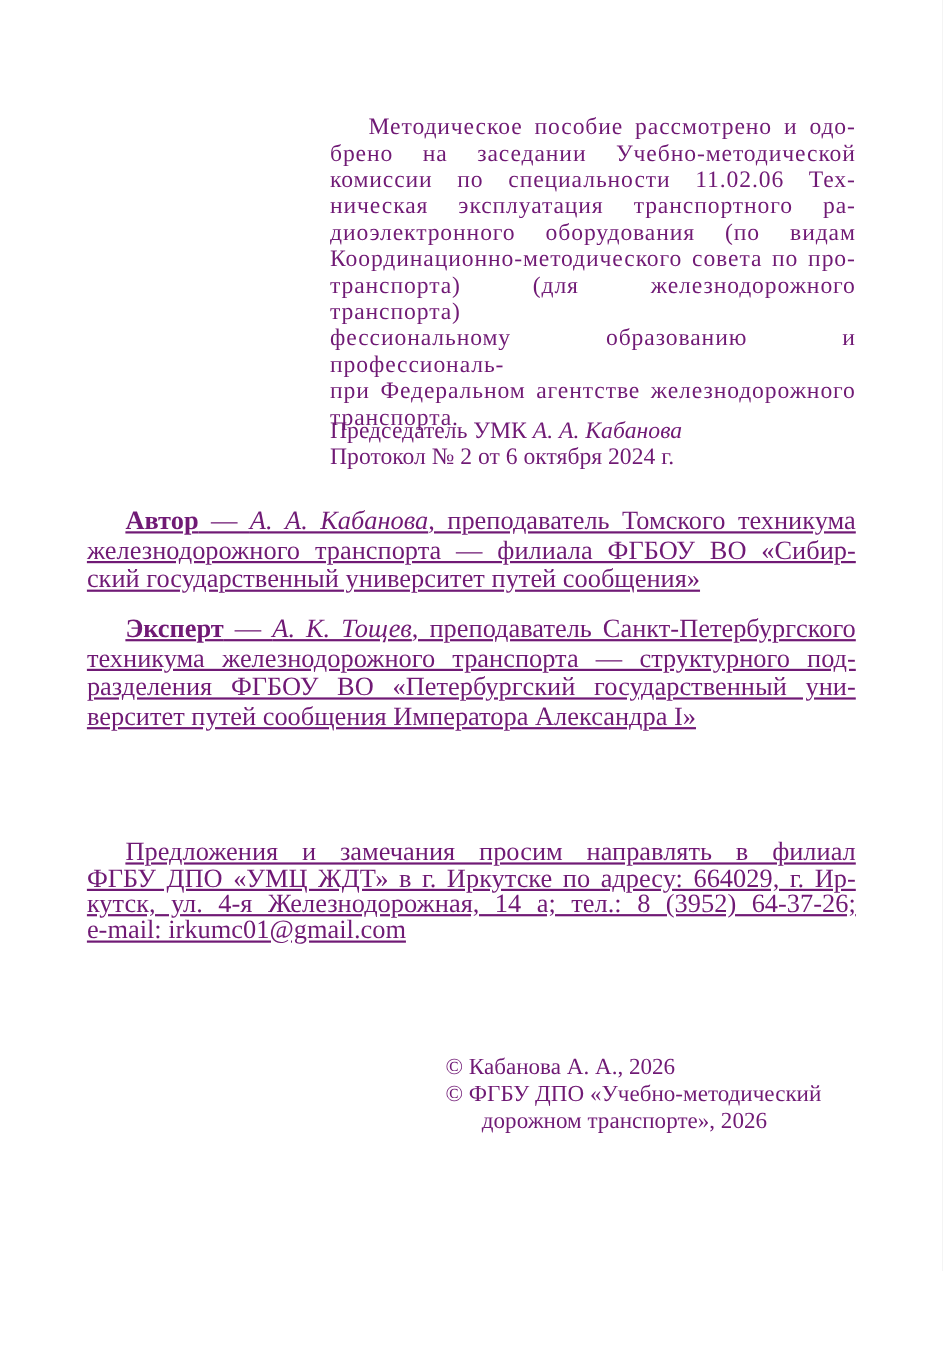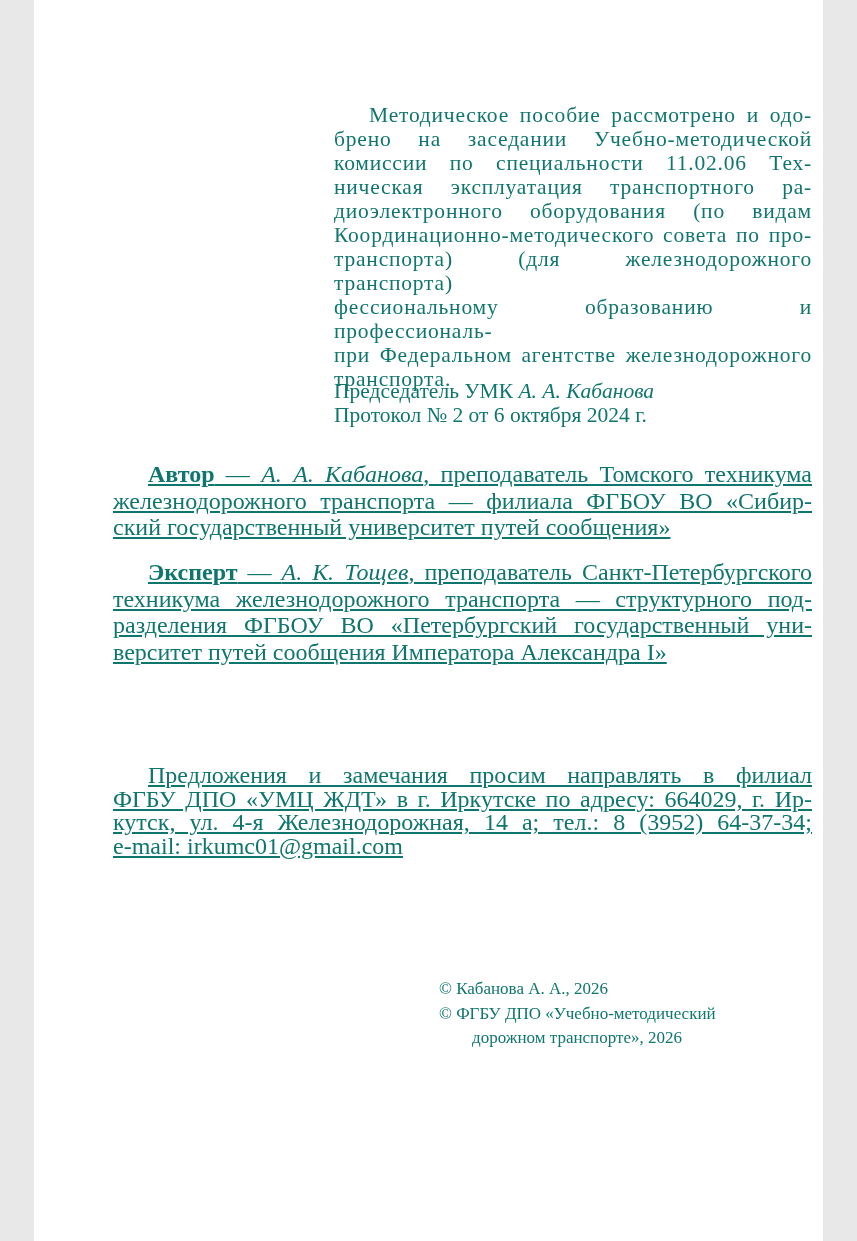--- a/index.html
+++ b/index.html
@@ -2,25 +2,25 @@
 <html lang="ru"><head>
 <meta charset="utf-8">
 <style>
   html, body {
     margin: 0;
     padding: 0;
     background: #e8e8e8;
   }
   .page {
     position: relative;
-    width: 789px;
+    width: 857px;
     height: 1241px;
     margin: 0 auto;
     background: #ffffff;
-    color: #0f766e;
+    color: #701a75;
     font-family: "Liberation Serif", "DejaVu Serif", serif;
     overflow: hidden;
   }
   .textblock { position: absolute; }
   .line { text-align: left; }
   .line.justify { text-align: justify; text-align-last: justify; }
   .line.indent { text-indent: 35px; }
   .line.hang { padding-left: 33px; }
   .seg-bold { font-weight: bold; }
   .seg-italic { font-style: italic; }
@@ -42,21 +42,21 @@
   .bodypar {
     left: 79px; width: 699px;
     font-size: 24px; line-height: 26.5px; text-decoration: underline;
   }
   .author { top: 461px; }
   .expert { top: 559px; }
   .proposals { top: 764px; line-height: 23.6px; }
   
   .copyright {
     left: 405px; top: 957px; width: 376px;
-    font-size: 17px; line-height: 24.5px; margin-top: 20px;
+    font-size: 21px; line-height: 24.5px;
   }
 </style>
 </head>
 <body>
 
 <div class="page">
 
   <section class="textblock approval">
       <div class="line justify indent"><span class="">Методическое пособие рассмотрено и одо-</span></div>
       <div class="line justify"><span class="">брено на заседании Учебно-методической</span></div>
@@ -84,21 +84,21 @@
   <section class="textblock bodypar expert">
       <div class="line justify indent"><span class="seg-bold ">Эксперт</span><span class=""> — </span><span class="seg-italic">А. К. Тощев</span><span class="">, преподаватель Санкт-Петербургского</span></div>
       <div class="line justify"><span class="">техникума железнодорожного транспорта — структурного под-</span></div>
       <div class="line justify"><span class="">разделения ФГБОУ ВО «Петербургский государственный уни-</span></div>
       <div class="line"><span class="">верситет путей сообщения Императора Александра I»</span></div>
     </section>
 
   <section class="textblock bodypar proposals">
       <div class="line justify indent"><span class="">Предложения и замечания просим направлять в филиал</span></div>
       <div class="line justify"><span class="">ФГБУ ДПО «УМЦ ЖДТ» в г. Иркутске по адресу: 664029, г. Ир-</span></div>
-      <div class="line justify"><span class="">кутск, ул. 4-я Железнодорожная, 14 а; тел.: 8 (3952) 64-37-34;</span></div>
+      <div class="line justify"><span class="">кутск, ул. 4-я Железнодорожная, 14 а; тел.: 8 (3952) 64-37-26;</span></div>
       <div class="line"><span class="">e-mail: irkumc01@gmail.com</span></div>
     </section>
 
   <section class="textblock copyright">
       <div class="line"><span class="">© Кабанова А. А., 2026</span></div>
       <div class="line"><span class="">© ФГБУ ДПО «Учебно-методический</span></div>
       <div class="line hang"><span class="">дорожном транспорте», 2026</span></div>
     </section>
 
 </div>

